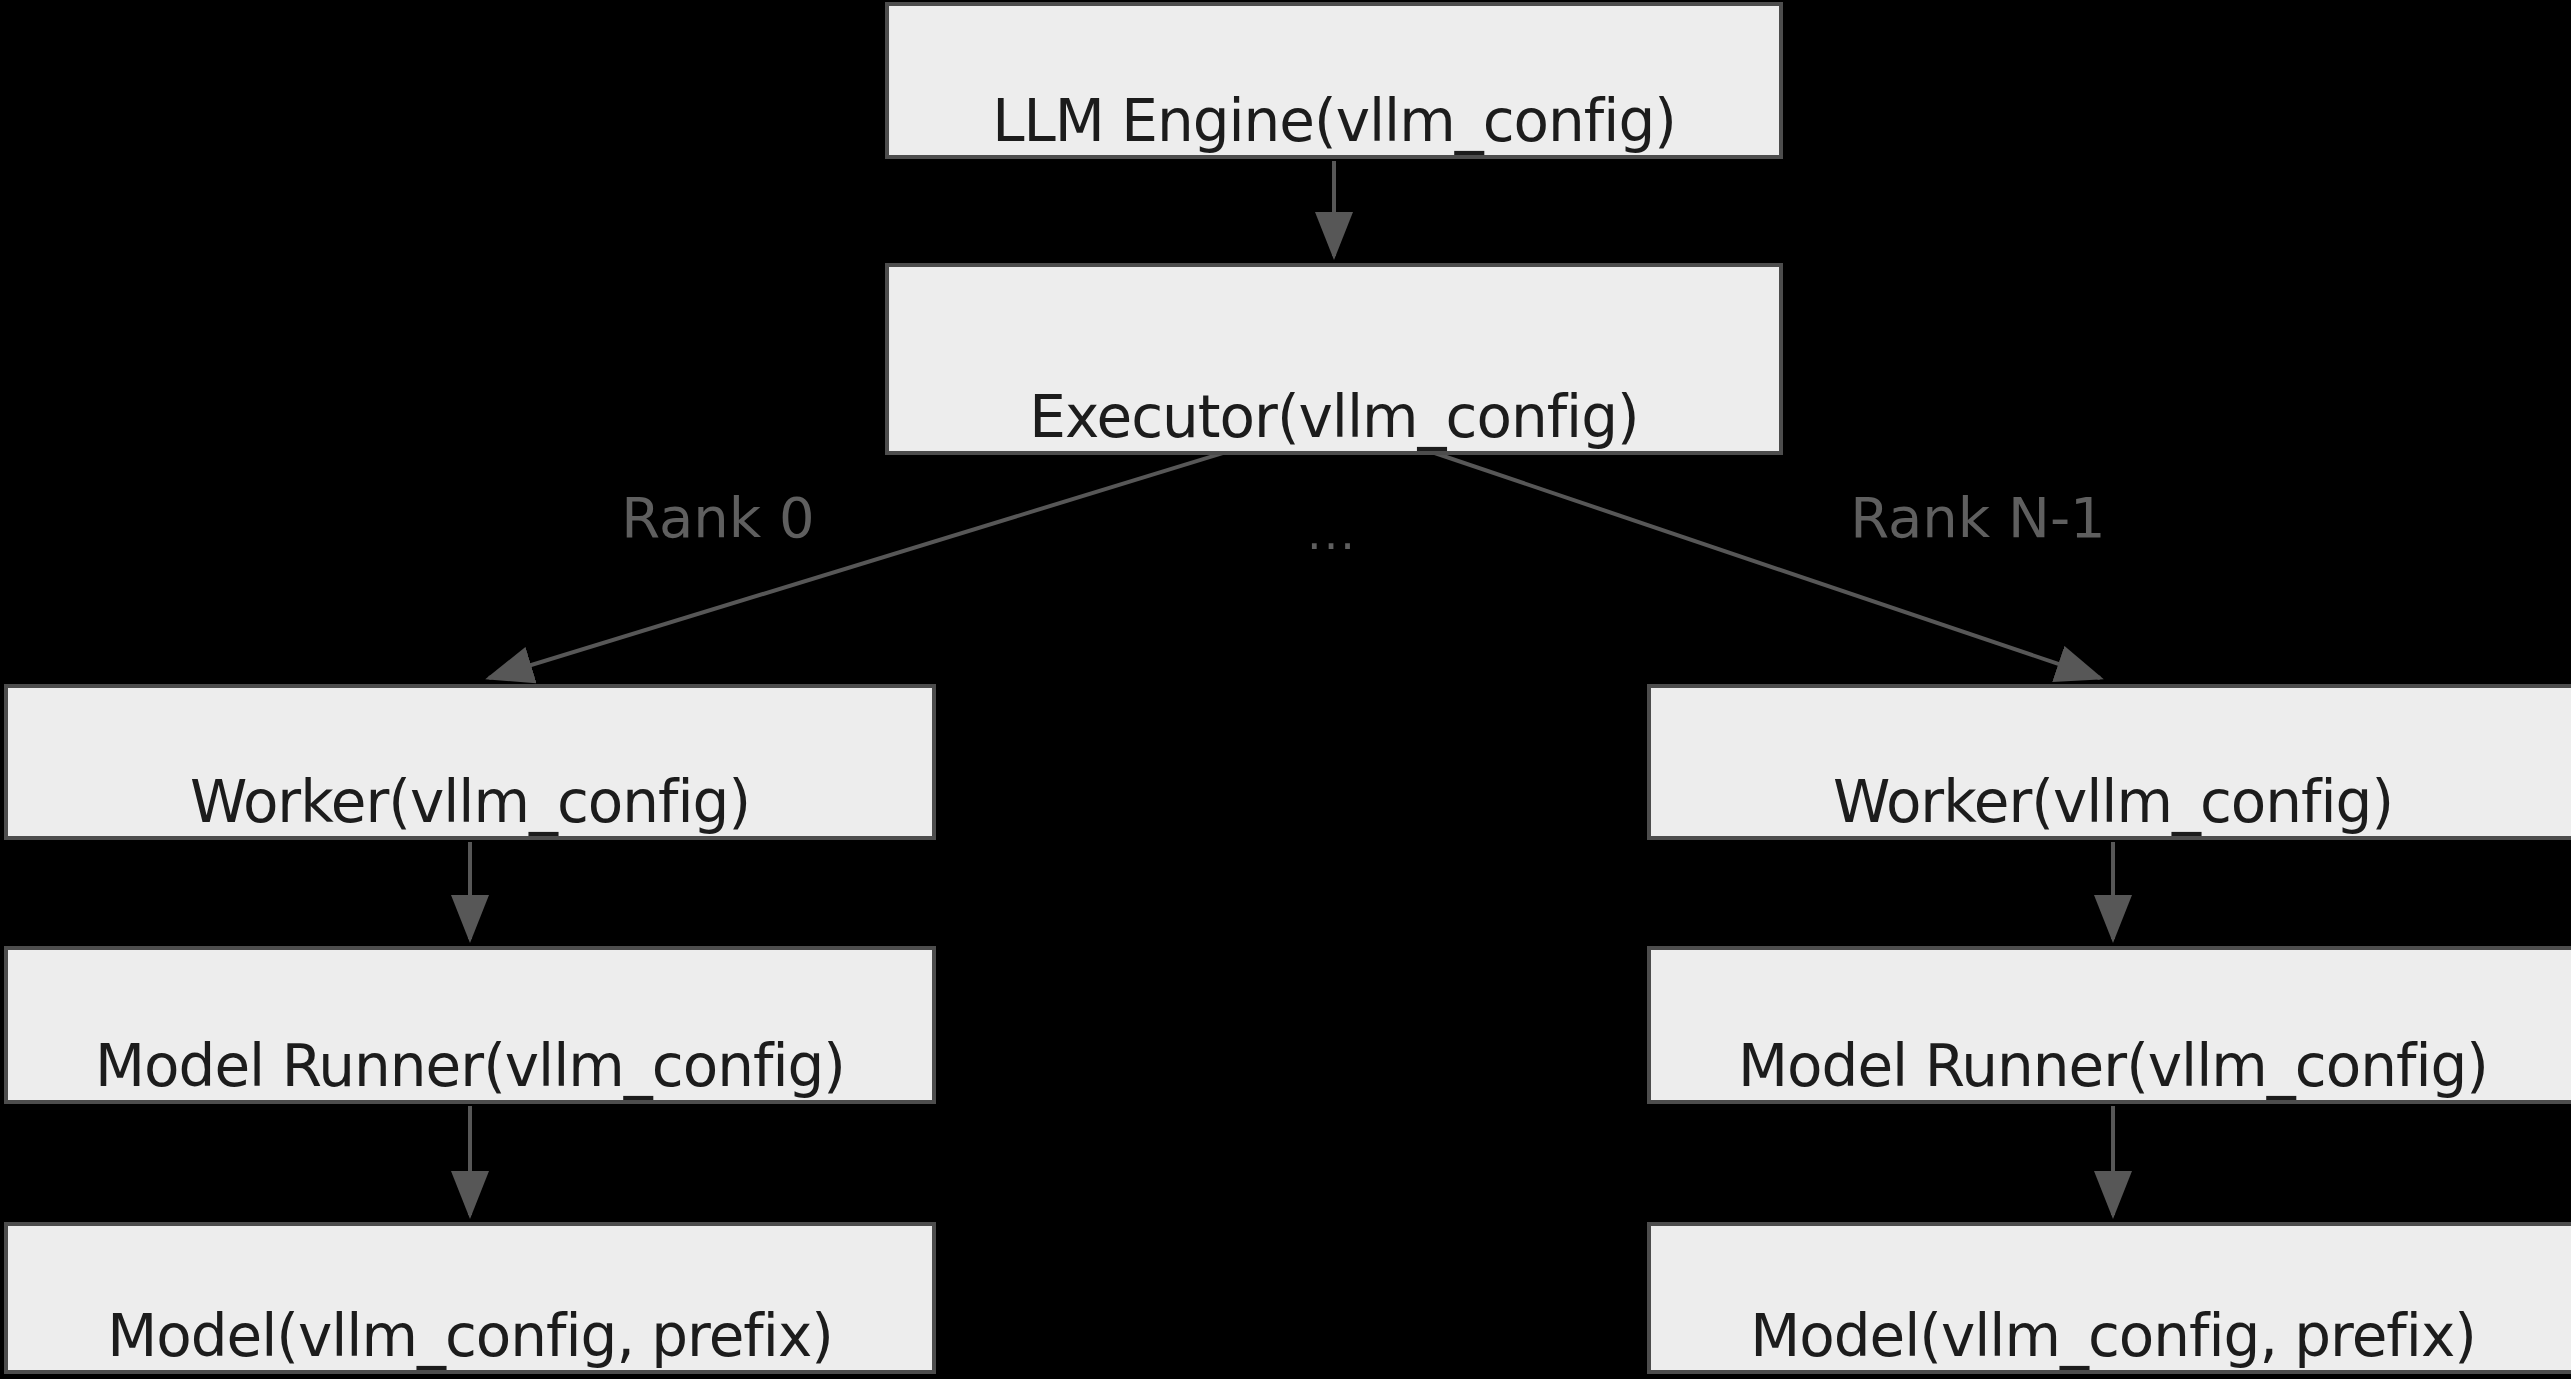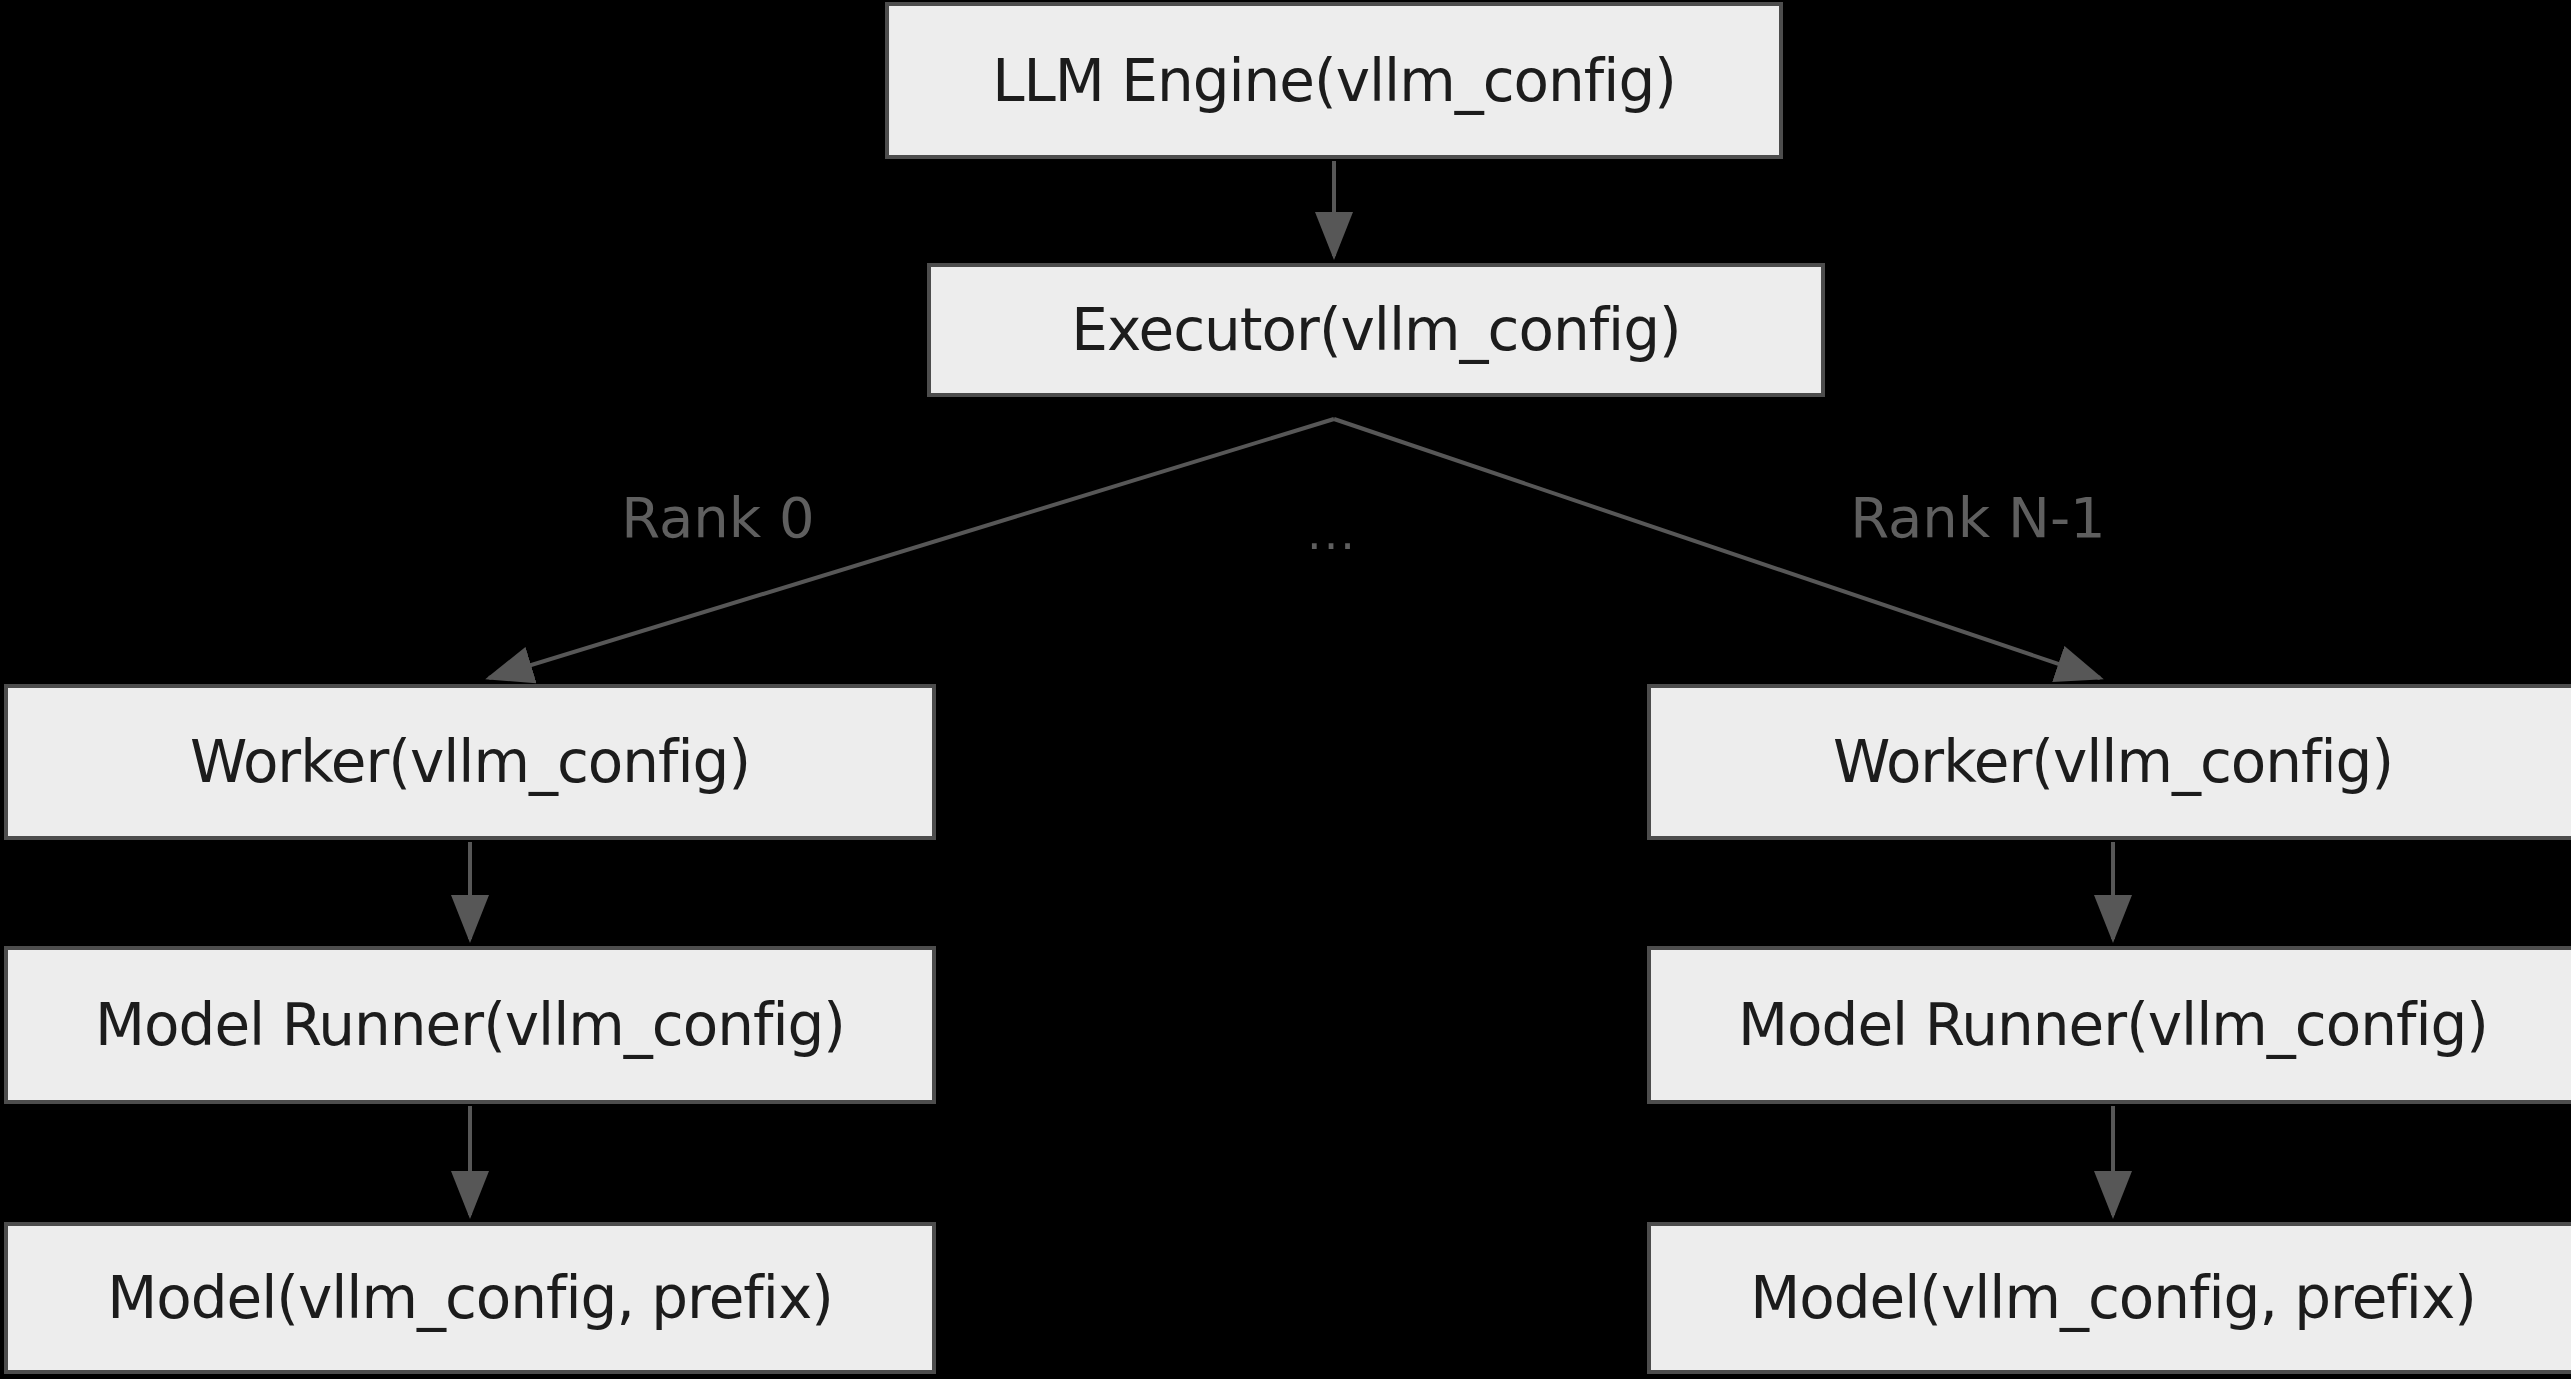--- a/index.html
+++ b/index.html
@@ -31,21 +31,21 @@
   }
   #arrowhead-shape{
     fill:var(--edge);
   }
   .node{
     position:absolute;
     box-sizing:border-box;
     background:var(--node-fill);
     border:4px solid var(--node-border);
     display:flex;
-    align-items:center;
+    align-items:flex-end;
     justify-content:center;
     text-align:center;
   }
   .node-label{
     color:var(--node-text);
     font-size:58px;
     font-weight:400;
     letter-spacing:-1px;
     white-space:nowrap;
   }
@@ -79,21 +79,21 @@
     <line x1="470" y1="842" x2="470" y2="939" marker-end="url(#arrow)"></line>
     <line x1="470" y1="1106" x2="470" y2="1215" marker-end="url(#arrow)"></line>
     <line x1="2113" y1="842" x2="2113" y2="939" marker-end="url(#arrow)"></line>
     <line x1="2113" y1="1106" x2="2113" y2="1215" marker-end="url(#arrow)"></line>
   </svg>
 
   <div class="node" style="left:885px;top:2px;width:898px;height:157px">
     <span class="node-label">LLM Engine(vllm_config)</span>
   </div>
 
-  <div class="node" style="left:927px;top:263px;width:898px;height:134px">
+  <div class="node" style="left:885px;top:263px;width:898px;height:192px">
     <span class="node-label">Executor(vllm_config)</span>
   </div>
 
   <div class="node" style="left:4px;top:684px;width:932px;height:156px">
     <span class="node-label">Worker(vllm_config)</span>
   </div>
 
   <div class="node" style="left:1647px;top:684px;width:932px;height:156px">
     <span class="node-label">Worker(vllm_config)</span>
   </div>

